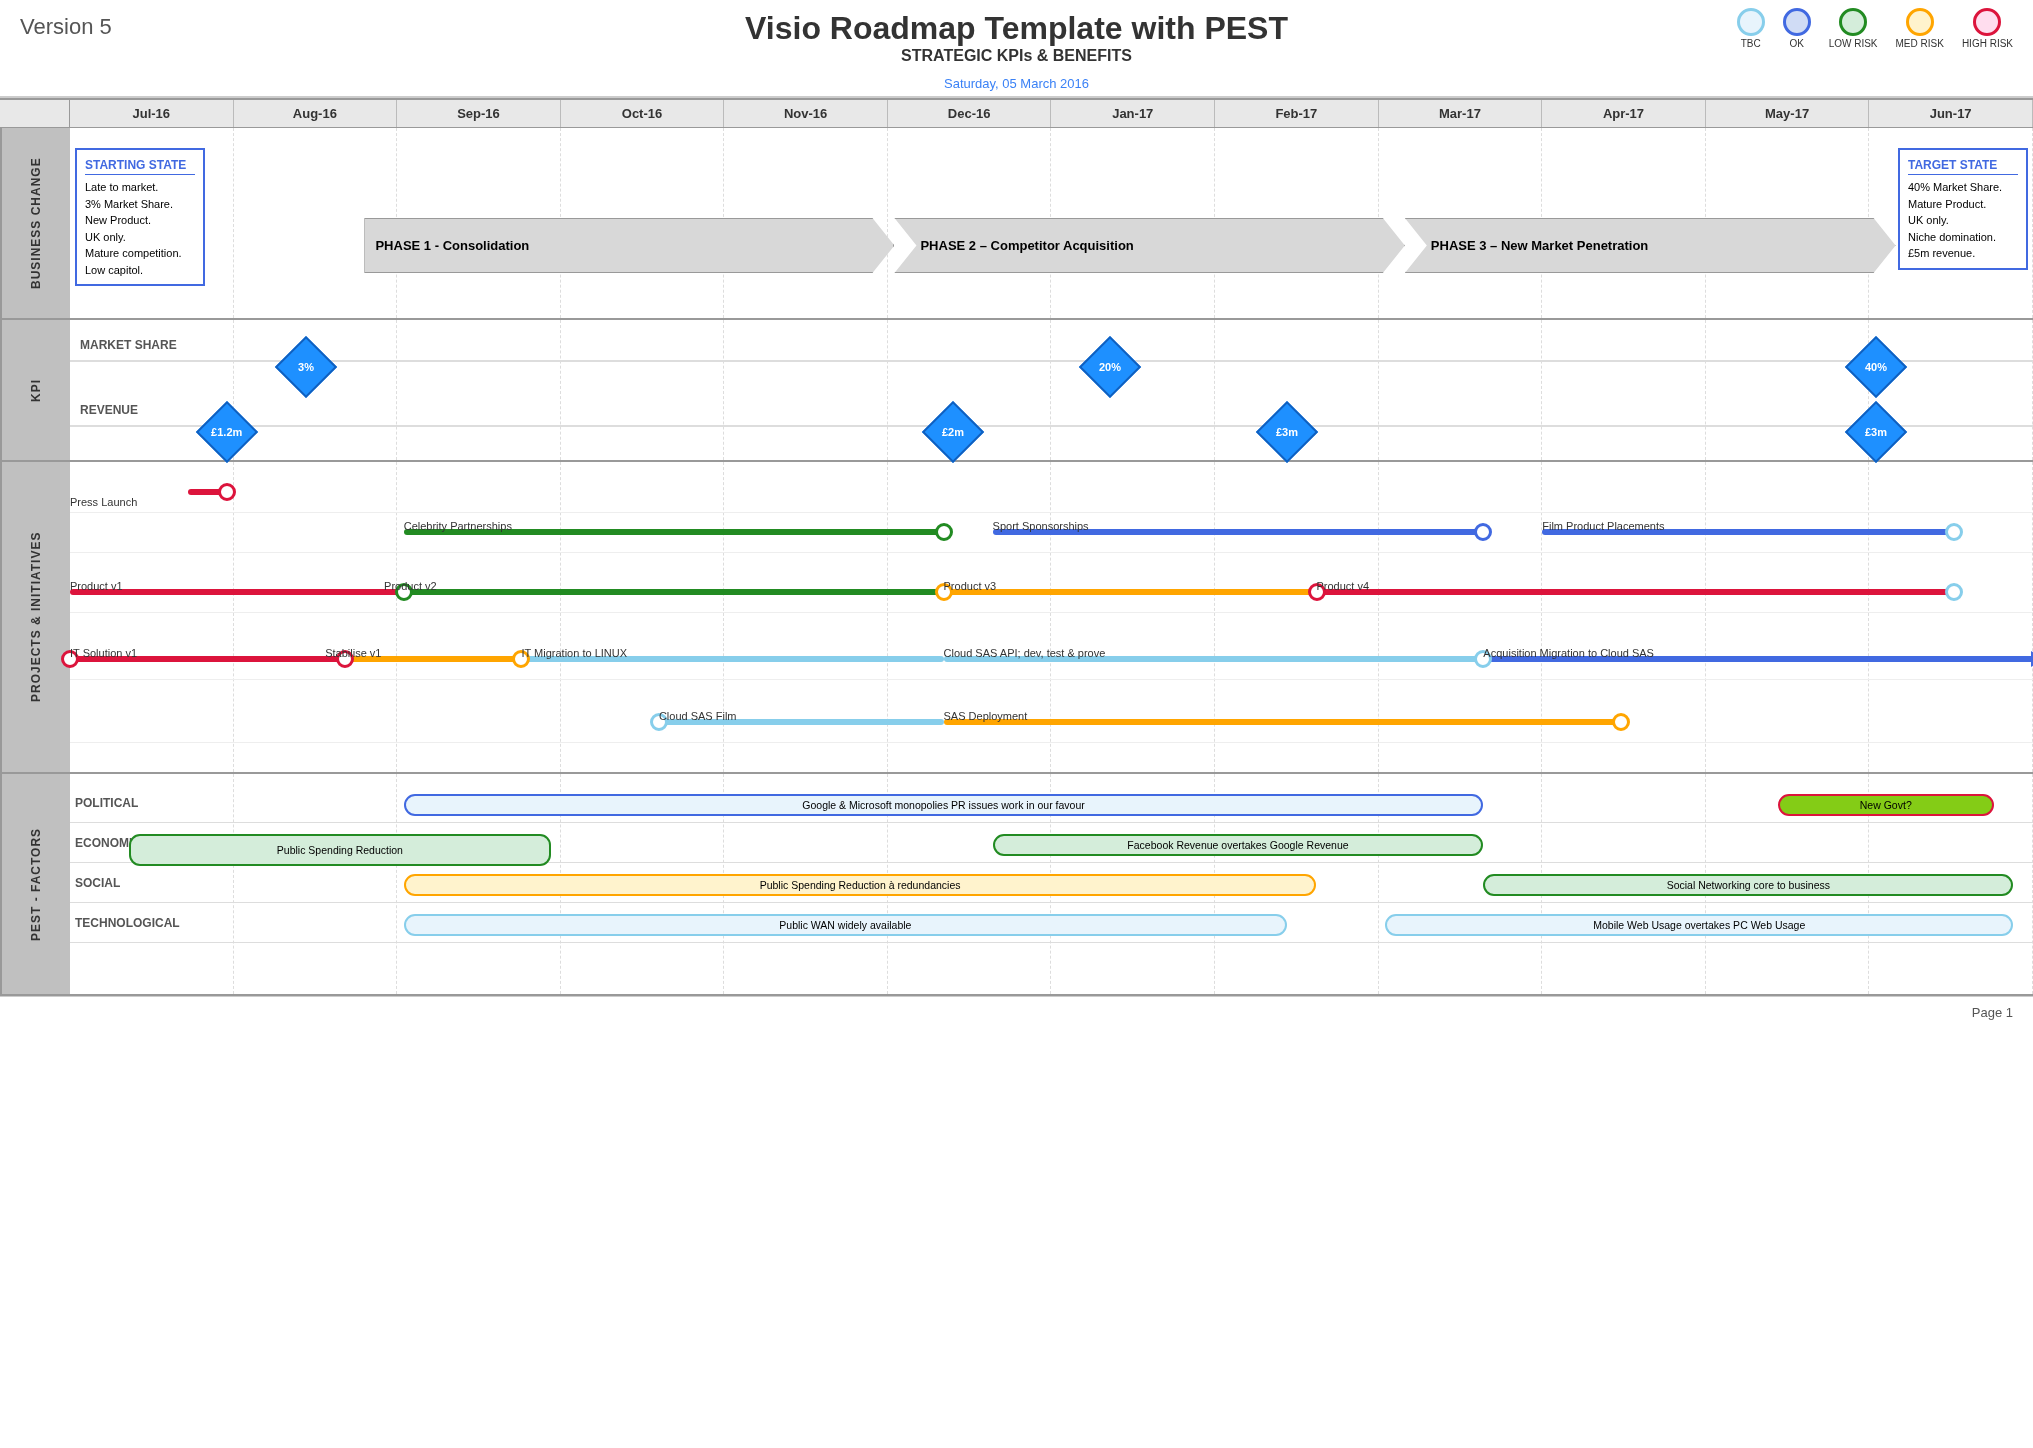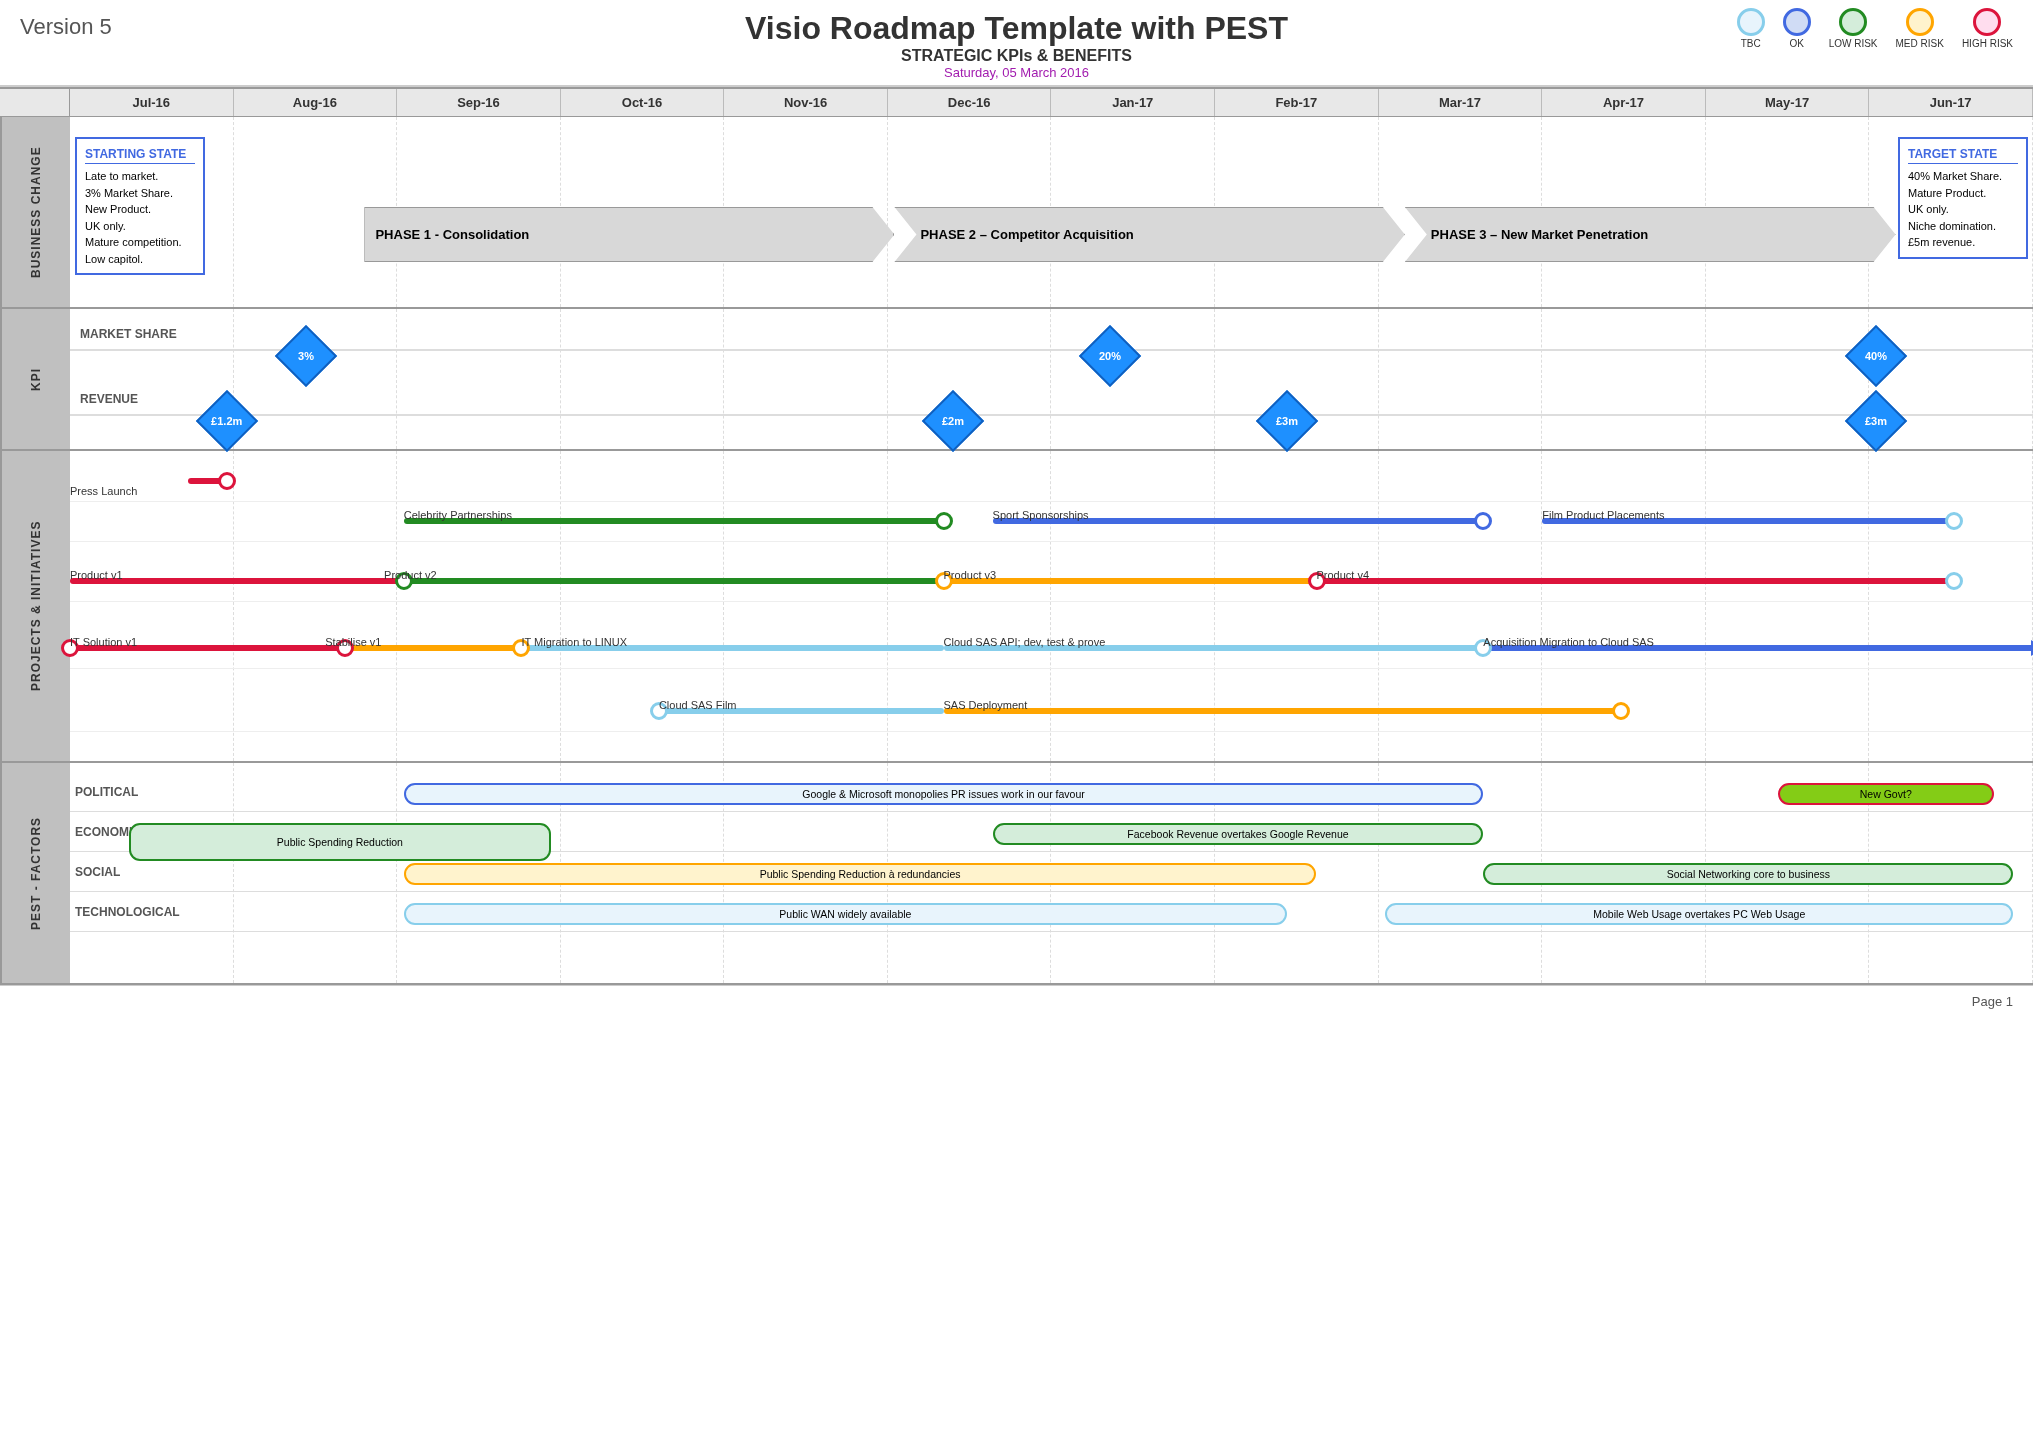--- a/index.html
+++ b/index.html
@@ -4,21 +4,21 @@
   <style>
     * { box-sizing: border-box; margin: 0; padding: 0; }
     body { font-family: Arial, sans-serif; background: #fff; width: 2033px; min-height: 1448px; overflow-x: hidden; }
     
     
     .header { position: relative; padding: 10px 20px 5px; border-bottom: 2px solid #ccc; background: #fff; }
     .version { font-size: 22px; color: #555; position: absolute; left: 20px; top: 14px; }
     .title-block { text-align: center; }
     .main-title { font-size: 32px; font-weight: bold; color: #333; }
     .sub-title { font-size: 16px; font-weight: bold; color: #333; }
-    .date-text { font-size: 13px; color: #a21caf; }
+    .date-text { font-size: 13px; color: #3b82f6; margin-top: 11px; }
     .legend { position: absolute; right: 20px; top: 8px; display: flex; align-items: flex-start; gap: 18px; }
     .legend-item { display: flex; flex-direction: column; align-items: center; gap: 2px; }
     .legend-circle { width: 28px; height: 28px; border-radius: 50%; border: 3px solid; }
     .legend-label { font-size: 10px; color: #333; text-align: center; line-height: 1.2; }
     .tbc { border-color: #87CEEB; background: #e8f4fc; }
     .ok { border-color: #4169E1; background: #d0dcf5; }
     .low-risk { border-color: #228B22; background: #d4edda; }
     .med-risk { border-color: #FFA500; background: #fff3cd; }
     .high-risk { border-color: #DC143C; background: #fde; }
 
@@ -304,21 +304,21 @@
             <div class="grid-line"></div>
             <div class="grid-line"></div>
             <div class="grid-line"></div>
             <div class="grid-line"></div>
           </div>
       <div style="position: absolute; left: 5px; top: 22px; font-size: 12px; font-weight: bold; color: rgb(85, 85, 85);">POLITICAL</div>
           <div style="position: absolute; left: 17%; width: 55%; top: 20px; height: 22px; border-radius: 11px; border: 2px solid rgb(65, 105, 225); background: rgb(232, 244, 252); display: flex; align-items: center; justify-content: center; font-size: 10.5px; z-index: 5; overflow: hidden; padding: 0px 8px;">Google &amp; Microsoft monopolies PR issues work in our favour</div>
           <div style="position: absolute; left: 87%; width: 11%; top: 20px; height: 22px; border-radius: 11px; border: 2px solid rgb(220, 20, 60); background: #84cc16; display: flex; align-items: center; justify-content: center; font-size: 10.5px; z-index: 5; overflow: hidden; padding: 0px 8px;">New Govt?</div>
           <div style="position: absolute; left: 0px; right: 0px; top: 48px; height: 1px; background: rgb(221, 221, 221);"></div>
           <div style="position: absolute; left: 5px; top: 62px; font-size: 12px; font-weight: bold; color: rgb(85, 85, 85);">ECONOMICAL</div>
-          <div style="position: absolute; left: 3%; width: 21.5%; top: 60px; height: 38px; border-radius: 11px; border: 2px solid rgb(34, 139, 34); background: rgb(212, 237, 218); display: flex; align-items: center; justify-content: center; font-size: 10.5px; z-index: 5; overflow: hidden; padding: 0px 8px;">Public Spending Reduction</div>
+          <div style="position: absolute; left: 3%; width: 21.5%; top: 60px; height: 32px; border-radius: 11px; border: 2px solid rgb(34, 139, 34); background: rgb(212, 237, 218); display: flex; align-items: center; justify-content: center; font-size: 10.5px; z-index: 5; overflow: hidden; padding: 0px 8px;">Public Spending Reduction</div>
           <div style="position: absolute; left: 47%; width: 25%; top: 60px; height: 22px; border-radius: 11px; border: 2px solid rgb(34, 139, 34); background: rgb(212, 237, 218); display: flex; align-items: center; justify-content: center; font-size: 10.5px; z-index: 5; overflow: hidden; padding: 0px 8px;">Facebook Revenue overtakes Google Revenue</div>
           <div style="position: absolute; left: 0px; right: 0px; top: 88px; height: 1px; background: rgb(221, 221, 221);"></div>
           <div style="position: absolute; left: 5px; top: 102px; font-size: 12px; font-weight: bold; color: rgb(85, 85, 85);">SOCIAL</div>
           <div style="position: absolute; left: 17%; width: 46.5%; top: 100px; height: 22px; border-radius: 11px; border: 2px solid rgb(255, 165, 0); background: rgb(255, 243, 205); display: flex; align-items: center; justify-content: center; font-size: 10.5px; z-index: 5; overflow: hidden; padding: 0px 8px;">Public Spending Reduction à redundancies</div>
           <div style="position: absolute; left: 72%; width: 27%; top: 100px; height: 22px; border-radius: 11px; border: 2px solid rgb(34, 139, 34); background: rgb(212, 237, 218); display: flex; align-items: center; justify-content: center; font-size: 10.5px; z-index: 5; overflow: hidden; padding: 0px 8px;">Social Networking core to business</div>
           <div style="position: absolute; left: 0px; right: 0px; top: 128px; height: 1px; background: rgb(221, 221, 221);"></div>
           <div style="position: absolute; left: 5px; top: 142px; font-size: 12px; font-weight: bold; color: rgb(85, 85, 85);">TECHNOLOGICAL</div>
           <div style="position: absolute; left: 17%; width: 45%; top: 140px; height: 22px; border-radius: 11px; border: 2px solid rgb(135, 206, 235); background: rgb(232, 244, 252); display: flex; align-items: center; justify-content: center; font-size: 10.5px; z-index: 5; overflow: hidden; padding: 0px 8px;">Public WAN widely available</div>
           <div style="position: absolute; left: 67%; width: 32%; top: 140px; height: 22px; border-radius: 11px; border: 2px solid rgb(135, 206, 235); background: rgb(232, 244, 252); display: flex; align-items: center; justify-content: center; font-size: 10.5px; z-index: 5; overflow: hidden; padding: 0px 8px;">Mobile Web Usage overtakes PC Web Usage</div>
           <div style="position: absolute; left: 0px; right: 0px; top: 168px; height: 1px; background: rgb(221, 221, 221);"></div>

